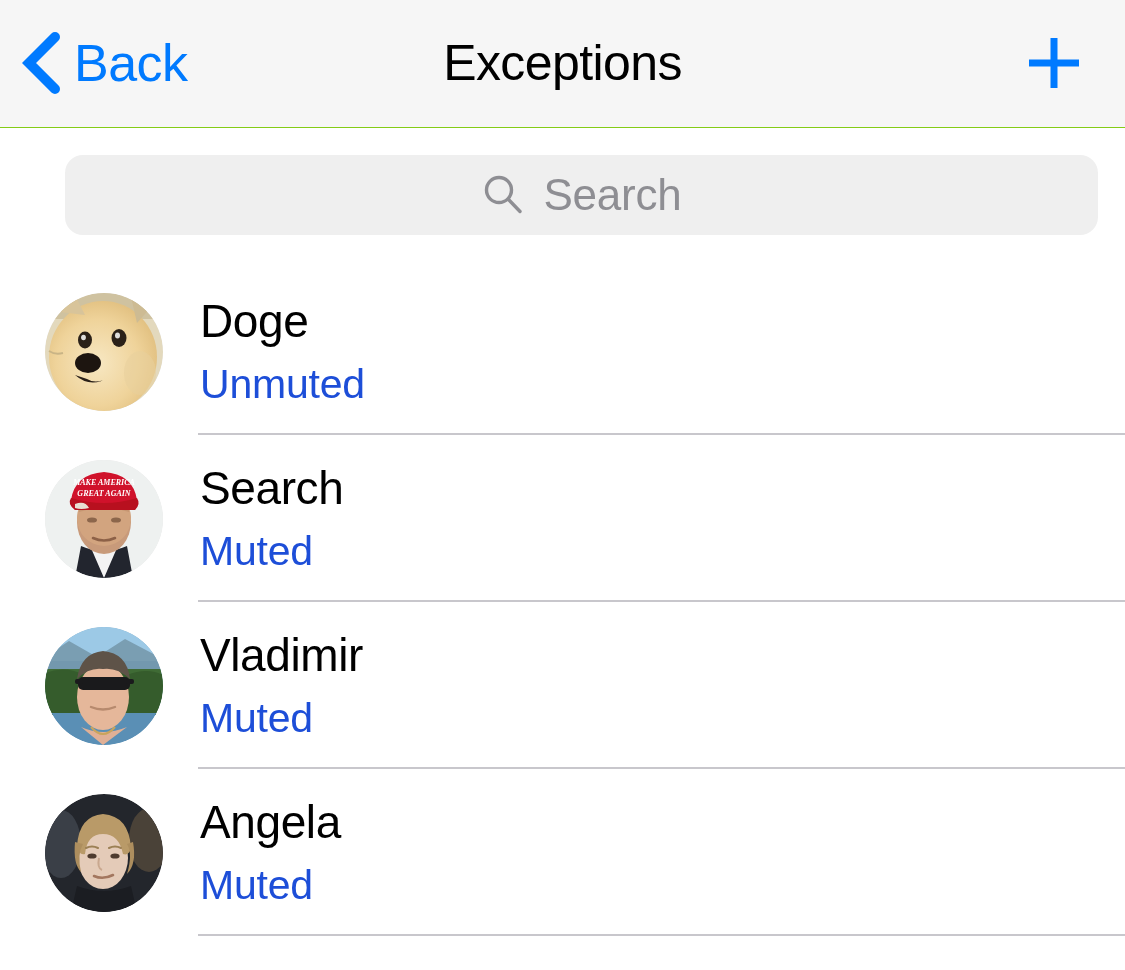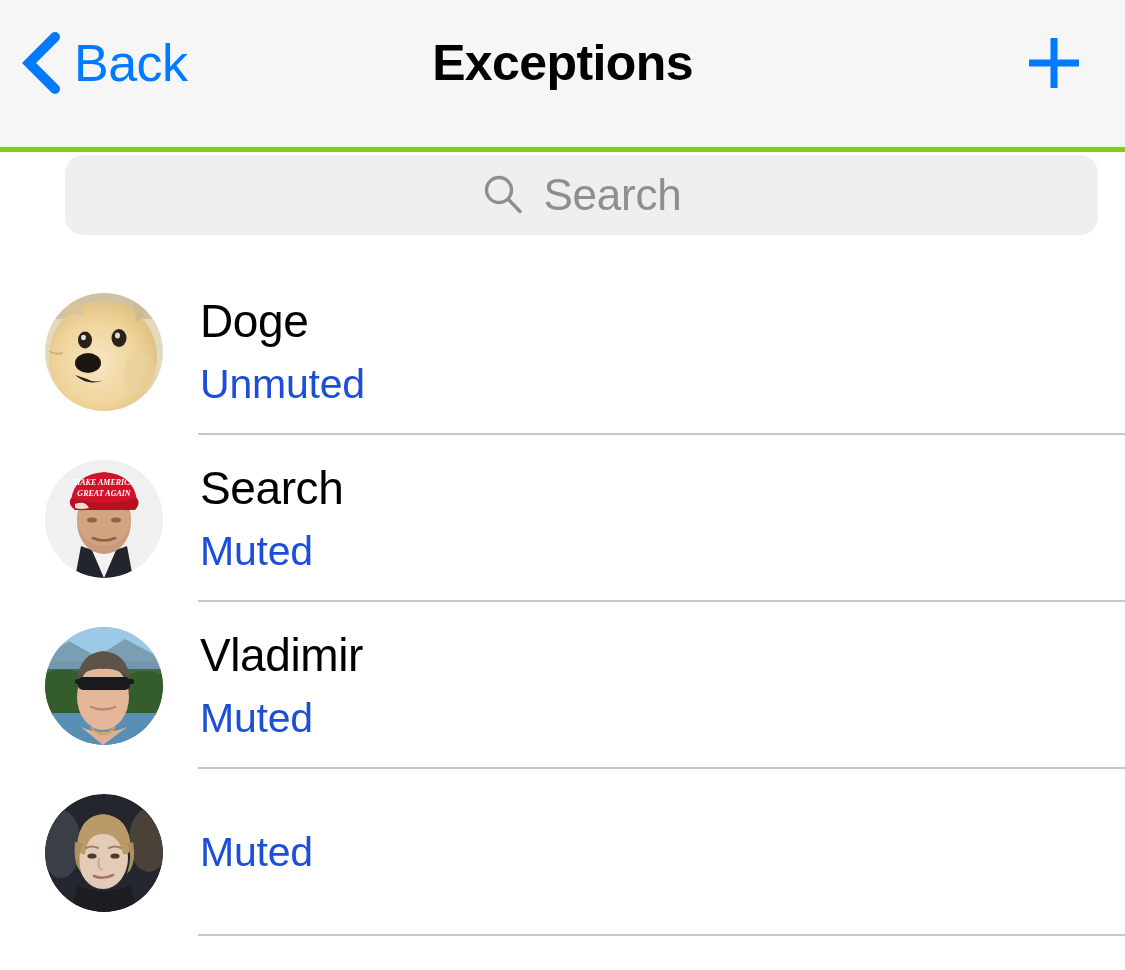--- a/index.html
+++ b/index.html
@@ -20,23 +20,23 @@
     position: relative;
     width: 1125px;
     height: 970px;
     background: #ffffff;
   }
 
   
   .navbar {
     position: relative;
     width: 100%;
-    height: 152px;
+    height: 128px;
     background: #f6f6f6;
-    border-bottom: 5px solid #84cc16;
+    border-bottom: 1px solid #84cc16;
   }
 
   .nav-back {
     position: absolute;
     left: 22px;
     top: 0;
     height: 126px;
     display: flex;
     align-items: center;
     gap: 14px;
@@ -64,21 +64,21 @@
   .nav-title {
     position: absolute;
     left: 0;
     top: 0;
     width: 100%;
     height: 126px;
     display: flex;
     align-items: center;
     justify-content: center;
     font-size: 50px;
-    font-weight: bold;
+    font-weight: normal;
     color: #000000;
     letter-spacing: -0.6px;
     pointer-events: none;
   }
 
   .nav-add {
     position: absolute;
     right: 26px;
     top: 0;
     height: 126px;
@@ -343,18 +343,19 @@
             <ellipse cx="47" cy="62" rx="4.6" ry="2.6" fill="#4e3b2e"></ellipse>
             <ellipse cx="70" cy="62" rx="4.6" ry="2.6" fill="#4e3b2e"></ellipse>
             <path d="M41 54 Q47 51 53 54" stroke="#9c8055" stroke-width="2" fill="none" stroke-linecap="round"></path>
             <path d="M64 54 Q70 51 76 54" stroke="#9c8055" stroke-width="2" fill="none" stroke-linecap="round"></path>
             <path d="M49 82 Q58 86 68 81" stroke="#a3775f" stroke-width="2.6" fill="none" stroke-linecap="round"></path>
             <path d="M54 64 Q52 74 57 76" stroke="#c9a88f" stroke-width="2" fill="none"></path>
           </g>
         </svg>
       </div>
       <div class="row-text">
+        <span class="row-title">Angela</span>
         <span class="row-sub">Muted</span>
       </div>
     </div>
 
   </div>
 </div>
 
 </body></html>

